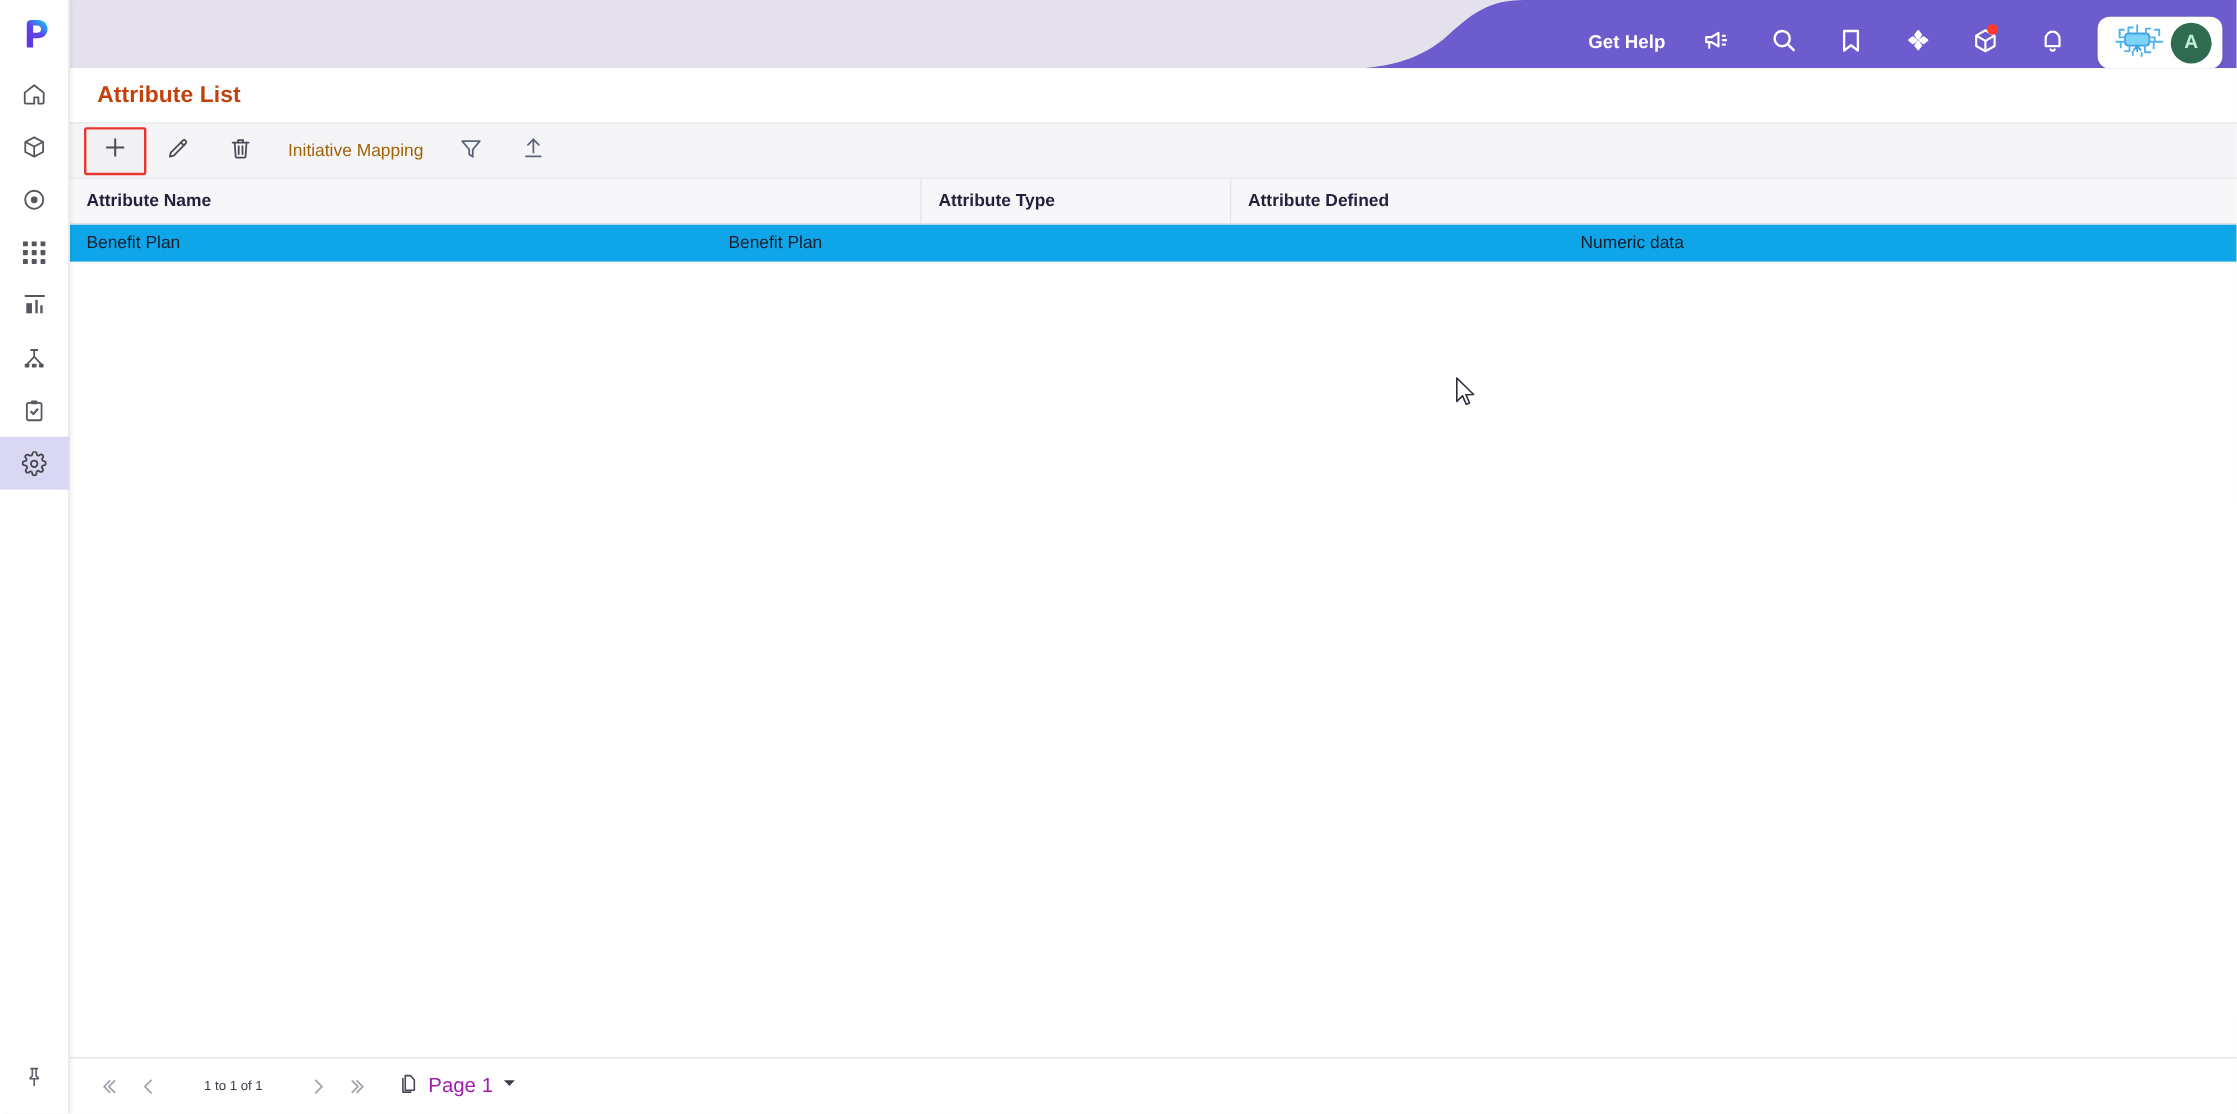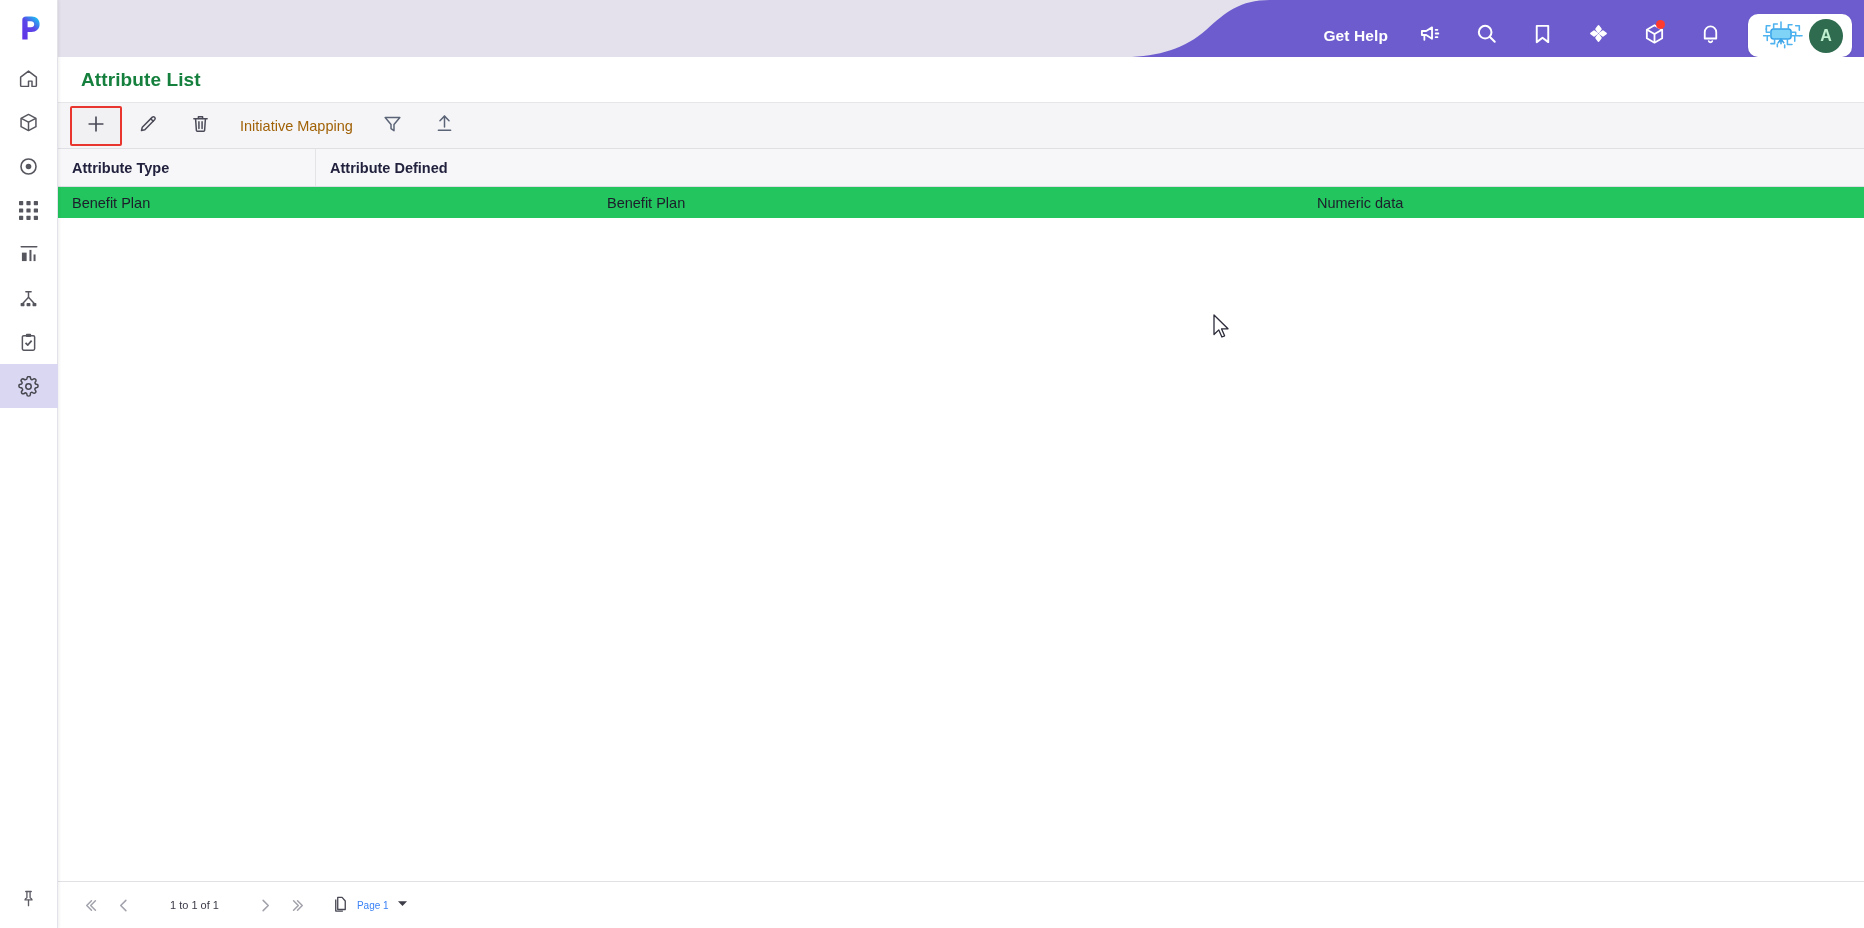--- a/index.html
+++ b/index.html
@@ -89,21 +89,21 @@
     background: #ffffff;
     display:flex; flex-direction: column;
   }
   #page-title-bar {
     height: 45px; flex: 0 0 45px;
     display:flex; align-items:center;
     padding-left: 23px;
     background:#ffffff;
   }
   #page-title {
-    font-size: 19px; font-weight: bold; color:#15803d;
+    font-size: 19px; font-weight: bold; color:#c2410c;
     letter-spacing: 0.1px;
   }
 
   
   #toolbar {
     height: 47px; flex: 0 0 47px;
     background: #f5f5f7;
     border-top: 1px solid #e6e6ea;
     border-bottom: 1px solid #dfdfe4;
     display:flex; align-items:center;
@@ -138,21 +138,21 @@
     padding-left: 14px;
     font-size: 14.5px; font-weight: bold; color:#22223f;
     border-right: 1px solid #e3e3e8;
     cursor: pointer;
     overflow:hidden; white-space:nowrap;
   }
   .th:last-child { border-right: none; }
   #grid-body { flex:1 1 auto; overflow:hidden; }
   .tr {
     height: 31px; display:flex; align-items:stretch;
-    background: #22c55e;
+    background: #0ea5e9;
     cursor: pointer;
   }
   .td {
     display:flex; align-items:center;
     padding-left: 14px;
     font-size: 14.5px; color:#1d1d2b;
     overflow:hidden; white-space:nowrap;
   }
   .col-0 { width: 535px; flex: 0 0 535px; }
   .col-1 { width: 710px; flex: 0 0 710px; }
@@ -173,21 +173,21 @@
     cursor:pointer;
   }
   .pg-range {
     font-size: 11px; color:#3a3a48;
     padding: 0 30px; white-space:nowrap;text-align:center;
   }
   .pg-pagebox {
     display:flex; align-items:center; gap:7px;
     margin-left: 14px; cursor:pointer;
   }
-  .pg-pagelabel { font-size: 10px; color:#3b82f6; }
+  .pg-pagelabel { font-size: 17px; color:#a21caf; }
 
   
   #cursor { position:absolute; z-index: 90; pointer-events:none; }
 </style>
 </head>
 <body>
 
 <div id="app">
 
   <nav id="rail">
@@ -445,20 +445,21 @@
             <path d="M12 3.6 V16"></path>
             <path d="M6.8 8.8 L12 3.6 L17.2 8.8"></path>
             <path d="M5 19.8 H19"></path>
           </svg>
         </span>
       </div>
     </div>
 
     <div id="grid">
       <div id="grid-head">
+        <div class="th col-1">Attribute Name</div>
         <div class="th col-2">Attribute Type</div>
         <div class="th col-3">Attribute Defined</div>
       </div>
       <div id="grid-body">
         <div class="tr">
           <div class="td col-0">Benefit Plan</div>
           <div class="td col-1">Benefit Plan</div>
           <div class="td col-2">Numeric data</div>
         </div>
       </div>

